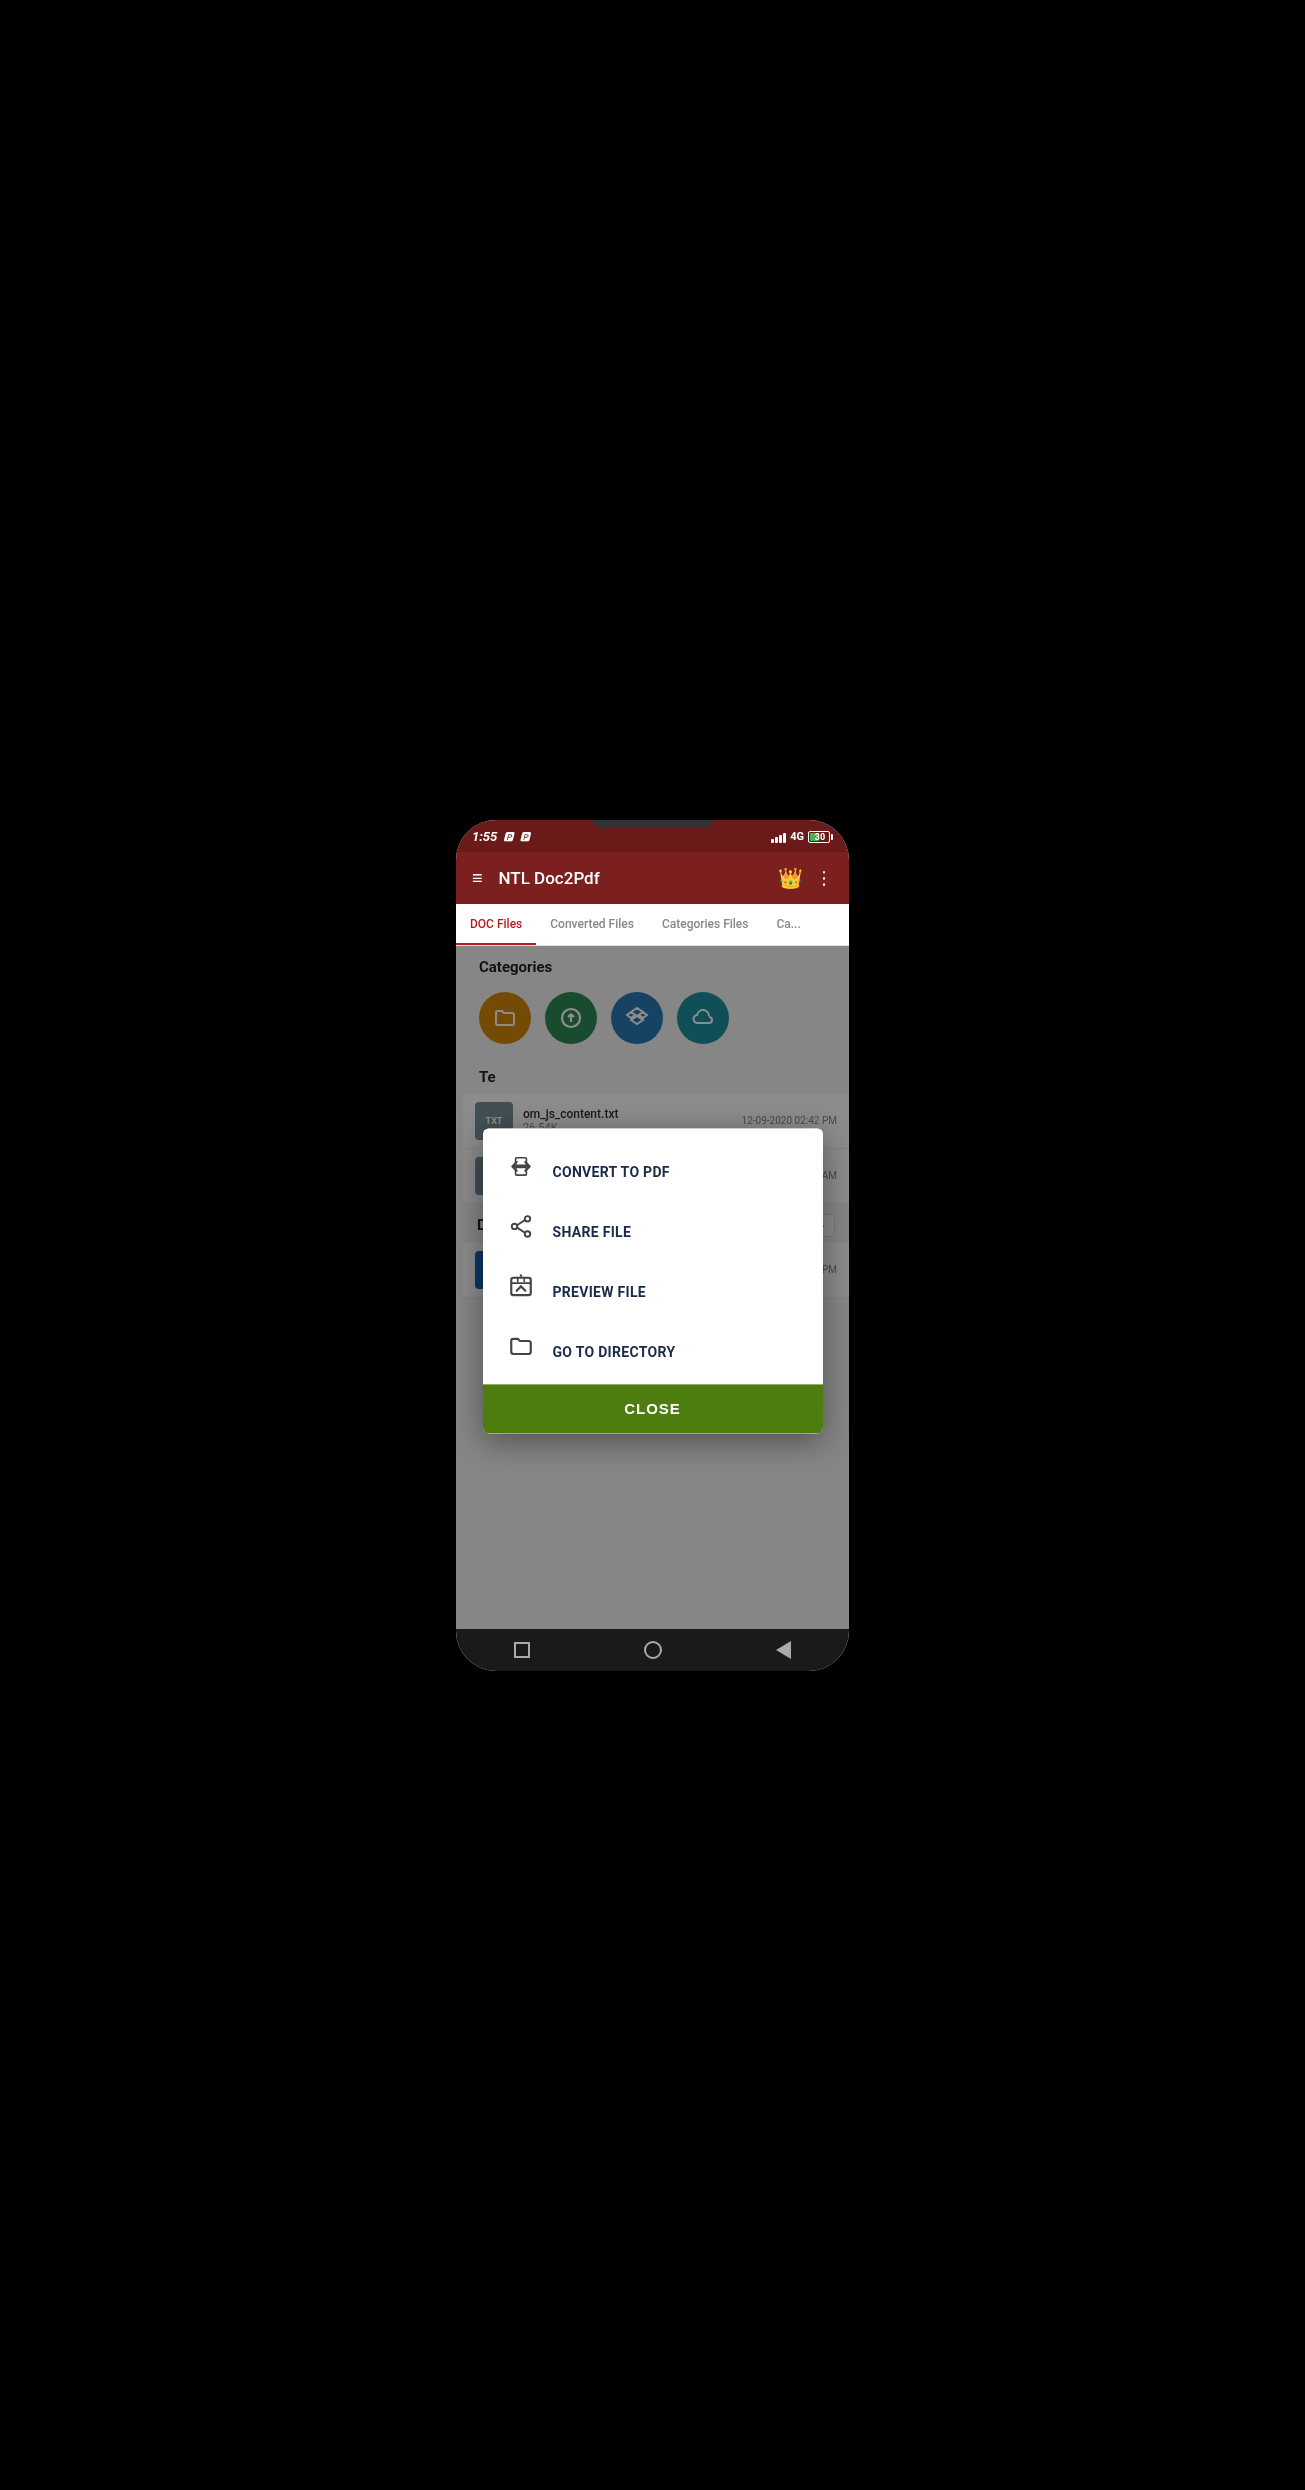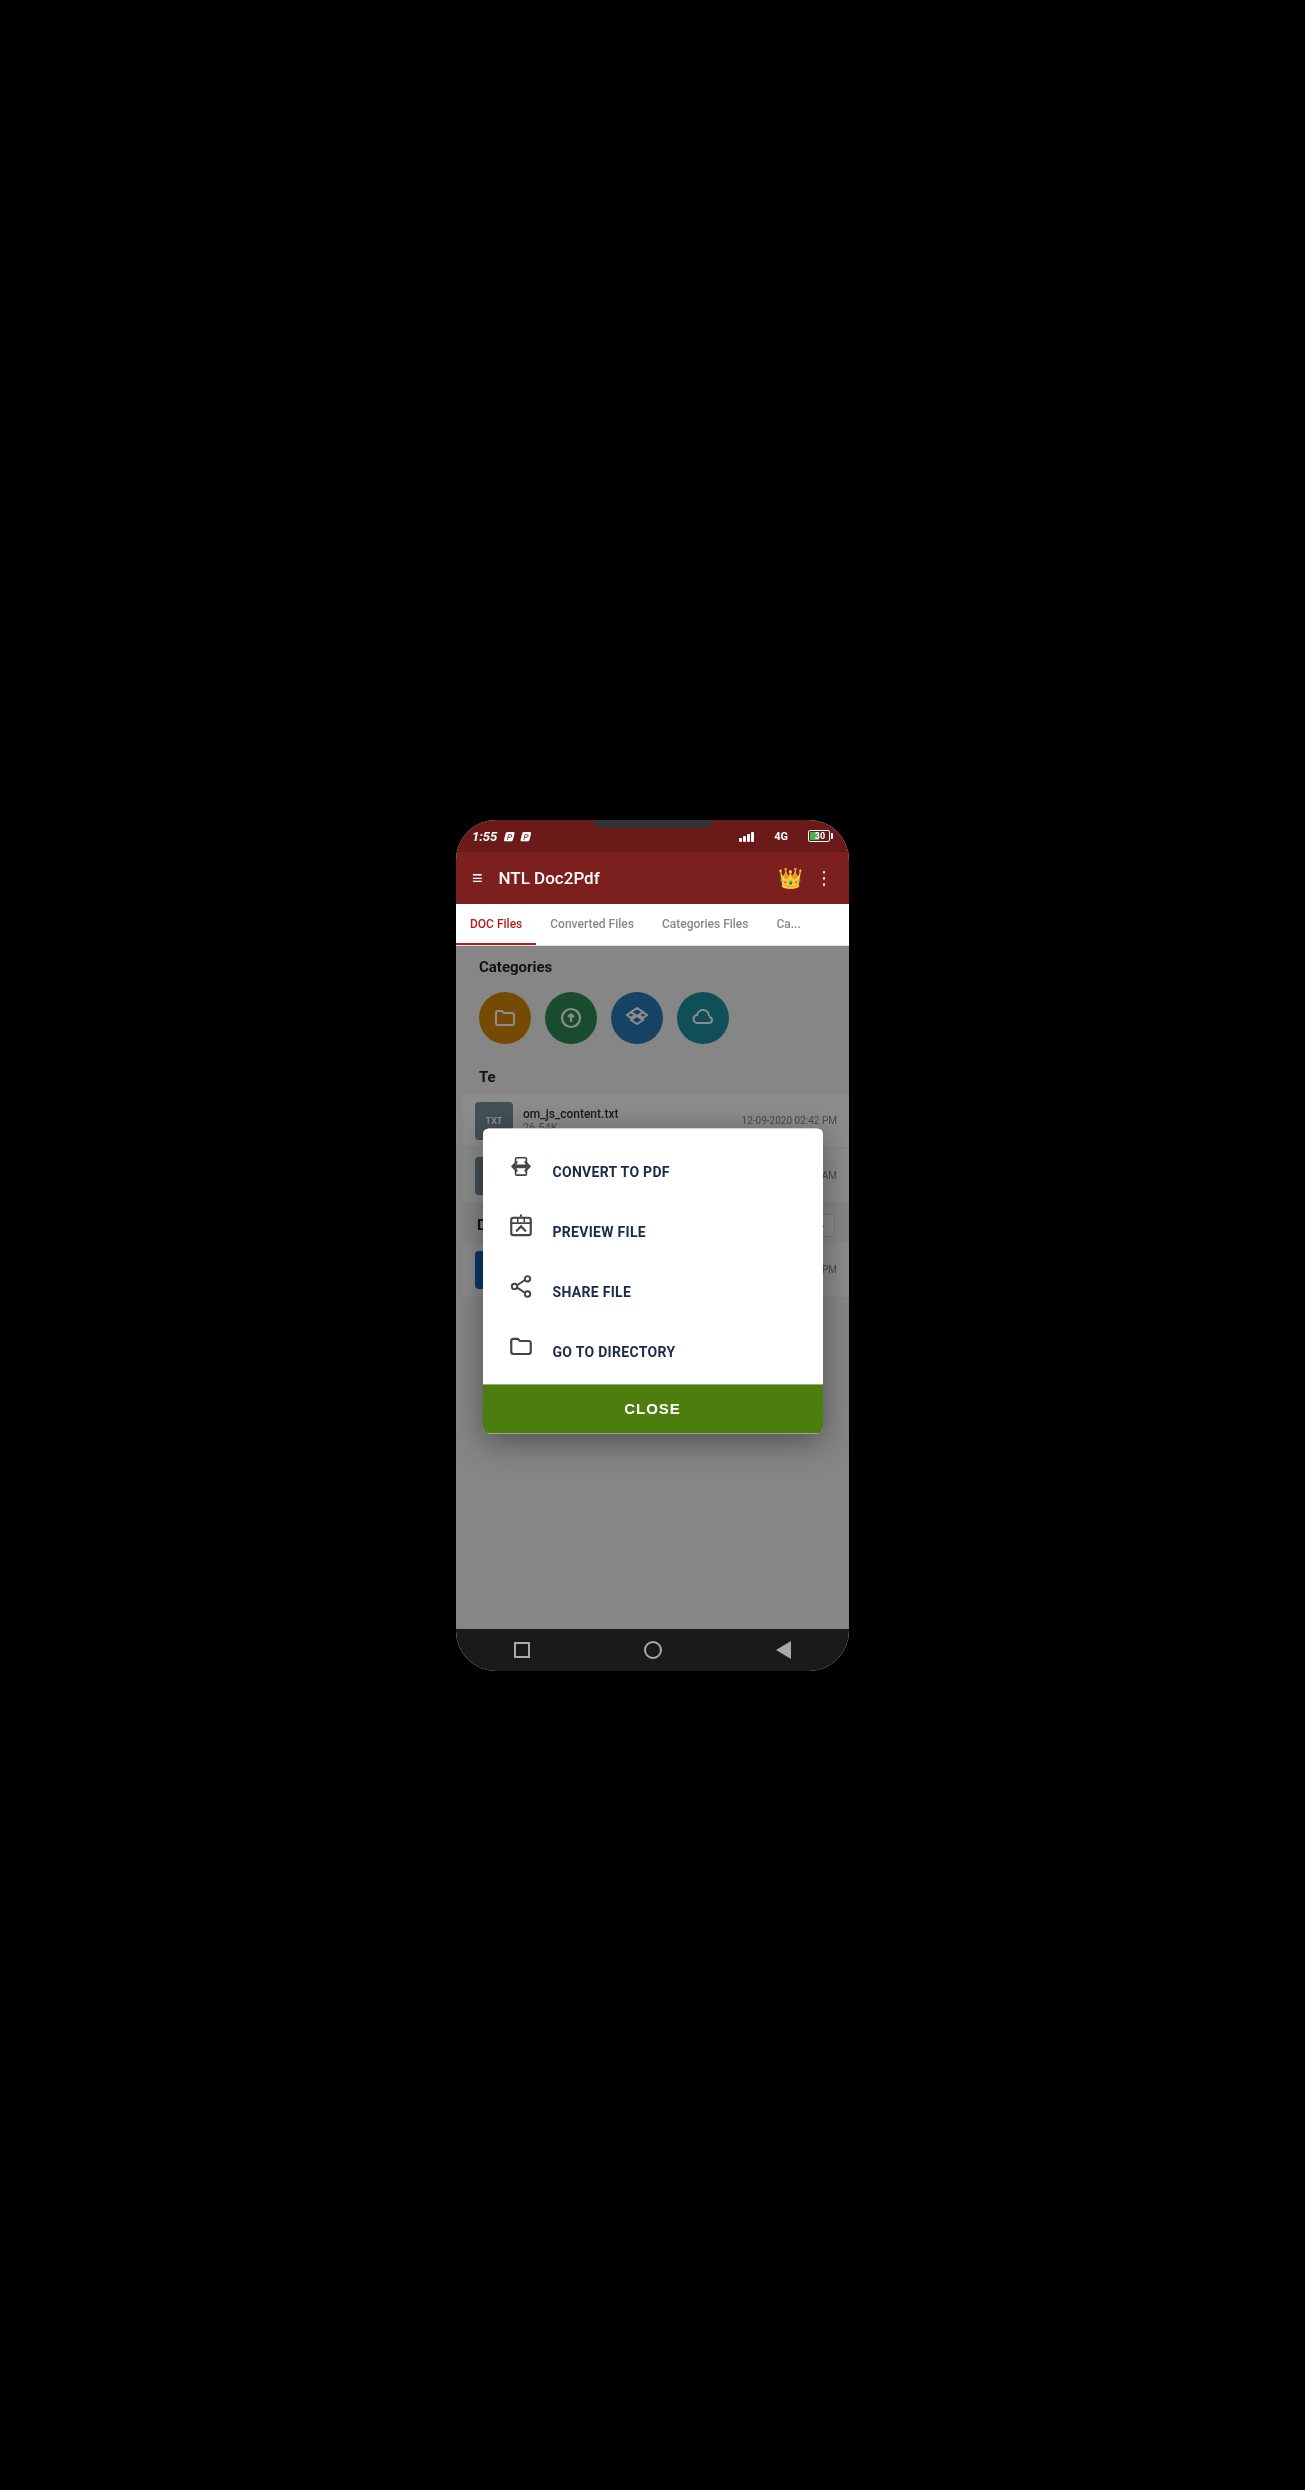--- a/index.html
+++ b/index.html
@@ -67,22 +67,22 @@
       font-weight: bold;
     }
 
     .status-icon {
       color: #fff;
       font-size: 11px;
     }
 
     .status-right {
       display: flex;
-      align-items: flex-start;
-      gap: 20px;
+      align-items: flex-end;
+      gap: 4px;
     }
 
     .signal-bars {
       display: flex;
       align-items: flex-end;
       gap: 1px;
       height: 12px;
     }
 
     .signal-bar {
@@ -571,50 +571,50 @@
 
           <div class="modal-option">
             <div class="option-icon">
               <svg class="icon-svg" viewBox="0 0 24 24">
                 <path d="M4 12h16M4 12l4-4M4 12l4 4M20 12l-4-4M20 12l-4 4" stroke="#444" stroke-width="2" stroke-linecap="round"></path>
                 <rect x="7" y="4" width="10" height="7" rx="1" stroke="#444" stroke-width="1.5"></rect>
                 <rect x="7" y="13" width="10" height="7" rx="1" stroke="#444" stroke-width="1.5"></rect>
               </svg>
             </div>
             <span class="option-label">CONVERT TO PDF</span>
-          </div>
-
-          <div class="modal-option">
-            <div class="option-icon">
-              <svg class="icon-svg" viewBox="0 0 24 24">
-                <rect x="3" y="4" width="18" height="16" rx="2" stroke="#444" stroke-width="2"></rect>
-                <path d="M9 4v4M15 4v4M3 9h18" stroke="#444" stroke-width="1.5"></path>
-                <path d="M12 3v-2" stroke="#444" stroke-width="2"></path>
-                <path d="M8 16l4-4 4 4" stroke="#444" stroke-width="2" stroke-linecap="round"></path>
-              </svg>
-            </div>
-            <span class="option-label">PREVIEW FILE</span>
           </div>
 
           <div class="modal-option">
             <div class="option-icon">
               <svg class="icon-svg" viewBox="0 0 24 24">
                 <circle cx="18" cy="5" r="2.5" stroke="#444" stroke-width="1.8"></circle>
                 <circle cx="6" cy="12" r="2.5" stroke="#444" stroke-width="1.8"></circle>
                 <circle cx="18" cy="19" r="2.5" stroke="#444" stroke-width="1.8"></circle>
                 <line x1="8.4" y1="10.9" x2="15.6" y2="6.1" stroke="#444" stroke-width="1.8"></line>
                 <line x1="8.4" y1="13.1" x2="15.6" y2="17.9" stroke="#444" stroke-width="1.8"></line>
               </svg>
             </div>
             <span class="option-label">SHARE FILE</span>
           </div>
 
           <div class="modal-option">
             <div class="option-icon">
               <svg class="icon-svg" viewBox="0 0 24 24">
+                <rect x="3" y="4" width="18" height="16" rx="2" stroke="#444" stroke-width="2"></rect>
+                <path d="M9 4v4M15 4v4M3 9h18" stroke="#444" stroke-width="1.5"></path>
+                <path d="M12 3v-2" stroke="#444" stroke-width="2"></path>
+                <path d="M8 16l4-4 4 4" stroke="#444" stroke-width="2" stroke-linecap="round"></path>
+              </svg>
+            </div>
+            <span class="option-label">PREVIEW FILE</span>
+          </div>
+
+          <div class="modal-option">
+            <div class="option-icon">
+              <svg class="icon-svg" viewBox="0 0 24 24">
                 <path d="M3 7a2 2 0 012-2h4l2 2h8a2 2 0 012 2v8a2 2 0 01-2 2H5a2 2 0 01-2-2V7z" stroke="#444" stroke-width="2"></path>
               </svg>
             </div>
             <span class="option-label">GO TO DIRECTORY</span>
           </div>
 
         </div>
 
         <button class="modal-close-btn">
           <span>CLOSE</span>

